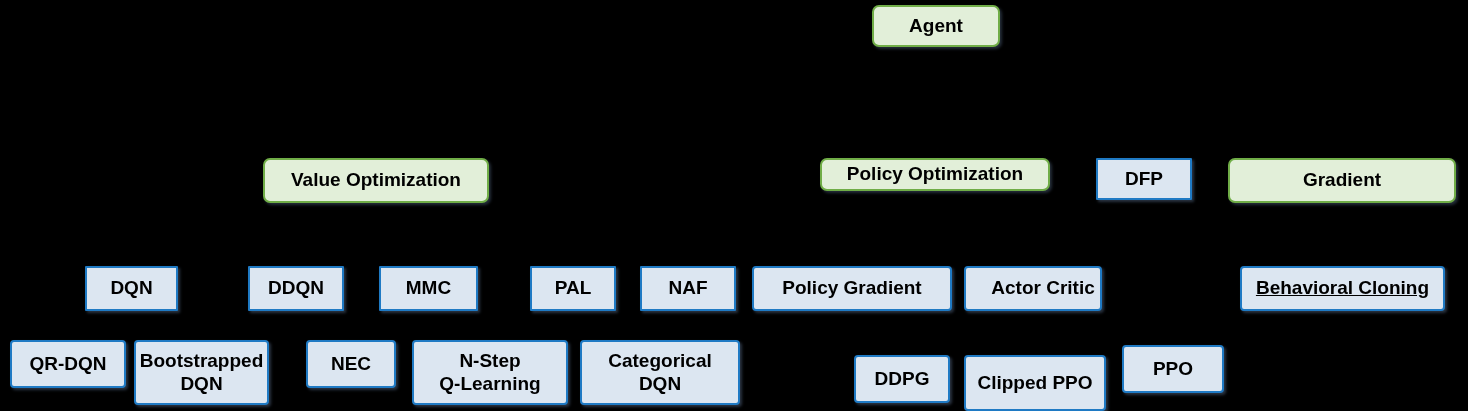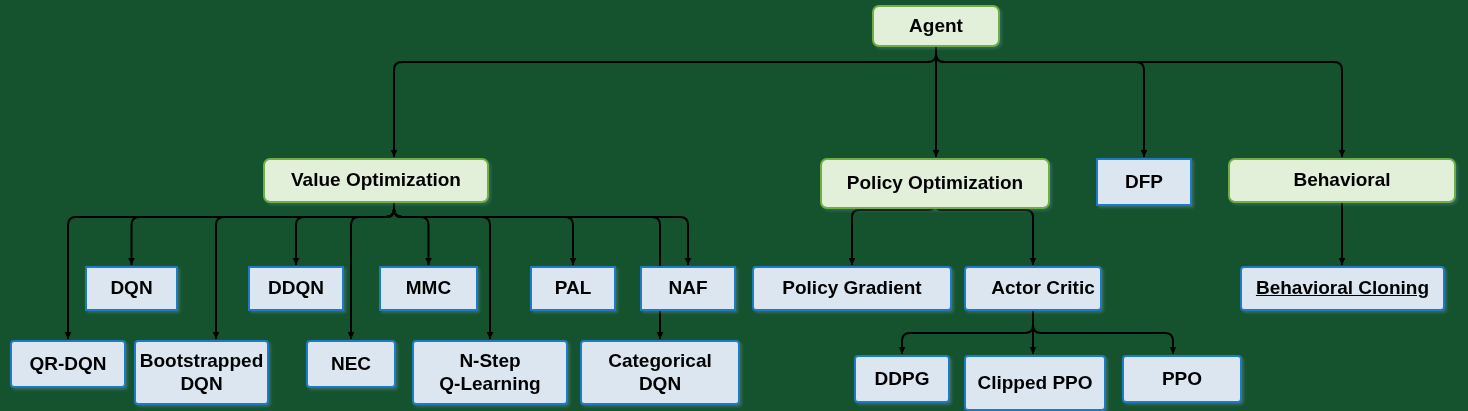--- a/index.html
+++ b/index.html
@@ -8,21 +8,21 @@
     padding: 0;
     background: #ffffff;
   }
   body {
     font-family: "Liberation Sans", sans-serif;
   }
   #diagram-root {
     position: relative;
     width: 1468px;
     height: 411px;
-    background: #14532d;
+    background: #000000;
     overflow: hidden;
   }
   #edge-layer {
     position: absolute;
     left: 0;
     top: 0;
     width: 1468px;
     height: 411px;
     pointer-events: none;
   }
@@ -95,28 +95,28 @@
         <path d="M 1342 203 L 1342 265" marker-end="url(#arrowhead)"></path>
       </g>
   </svg>
   <div id="node-layer">
       <div class="node node-green" style="left: 872px; top: 5px; width: 128px; height: 42px; font-size: 19px;">
         <span>Agent</span>
       </div>
       <div class="node node-green" style="left: 263px; top: 158px; width: 226px; height: 45px; font-size: 19px;">
         <span>Value Optimization</span>
       </div>
-      <div class="node node-green" style="left: 820px; top: 158px; width: 230px; height: 51px; font-size: 19px;">
+      <div class="node node-green" style="left: 820px; top: 158px; width: 230px; height: 33px; font-size: 19px;">
         <span>Policy Optimization</span>
       </div>
-      <div class="node node-blue-sharp" style="left: 1096px; top: 158px; width: 96px; height: 48px; font-size: 19px;">
+      <div class="node node-blue-sharp" style="left: 1096px; top: 158px; width: 96px; height: 42px; font-size: 19px;">
         <span>DFP</span>
       </div>
       <div class="node node-green" style="left: 1228px; top: 158px; width: 228px; height: 45px; font-size: 19px;">
-        <span>Behavioral</span>
+        <span>Gradient</span>
       </div>
       <div class="node node-blue-sharp" style="left: 85px; top: 266px; width: 93px; height: 45px; font-size: 19px;">
         <span>DQN</span>
       </div>
       <div class="node node-blue-sharp" style="left: 248px; top: 266px; width: 96px; height: 45px; font-size: 19px;">
         <span>DDQN</span>
       </div>
       <div class="node node-blue-sharp" style="left: 379px; top: 266px; width: 99px; height: 45px; font-size: 19px;">
         <span>MMC</span>
       </div>
@@ -152,17 +152,17 @@
       <div class="node node-blue" style="left: 580px; top: 340px; width: 160px; height: 65px; font-size: 19px;">
         <span>Categorical
 DQN</span>
       </div>
       <div class="node node-blue" style="left: 854px; top: 355px; width: 96px; height: 48px; font-size: 19px;">
         <span>DDPG</span>
       </div>
       <div class="node node-blue" style="left: 964px; top: 355px; width: 142px; height: 56px; font-size: 19px;">
         <span>Clipped PPO</span>
       </div>
-      <div class="node node-blue" style="left: 1122px; top: 355px; width: 120px; height: 48px; font-size: 19px;">
+      <div class="node node-blue" style="left: 1122px; top: 345px; width: 102px; height: 48px; font-size: 19px;">
         <span>PPO</span>
       </div>
     </div>
 </div>
 
 </body></html>

